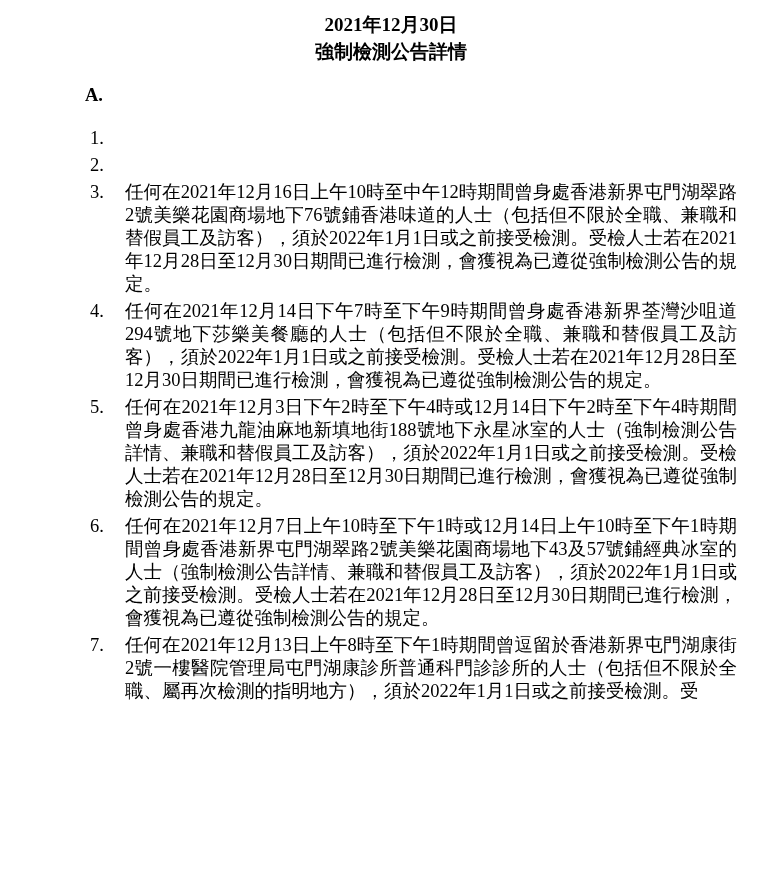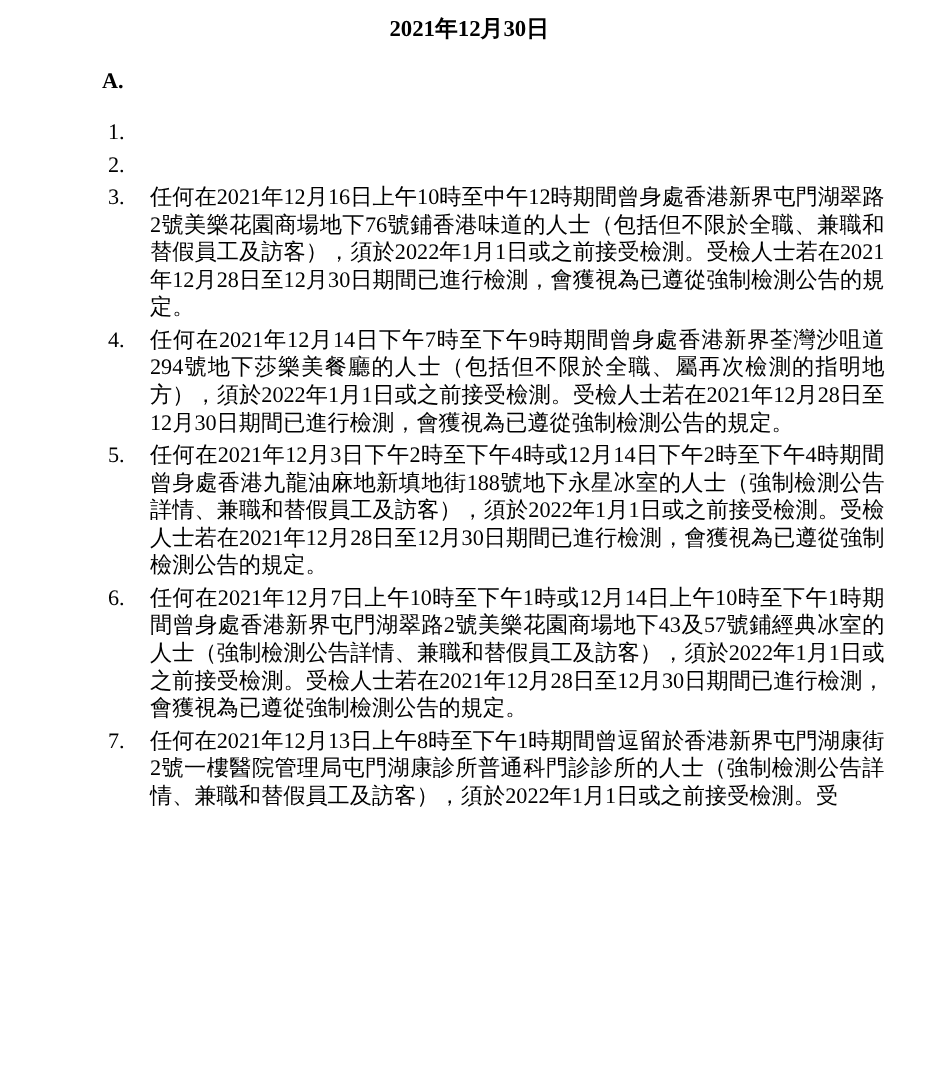--- a/index.html
+++ b/index.html
@@ -56,20 +56,21 @@
     text-align: justify;
     text-justify: inter-character;
   }
 </style>
 </head>
 <body>
 
 <div class="page">
 
   <div class="doc-title">2021年12月30日</div>
+  <div class="doc-title">強制檢測公告詳情</div>
 
   <div class="section-heading">
     <span class="section-label">A.</span>
   </div>
 
   <div class="item-list">
 
     <div class="notice-item">
       <span class="item-num">1.</span>
     </div>
@@ -78,32 +79,32 @@
       <span class="item-num">2.</span>
     </div>
 
     <div class="notice-item">
       <span class="item-num">3.</span>
       <span class="item-text">任何在2021年12月16日上午10時至中午12時期間曾身處香港新界屯門湖翠路2號美樂花園商場地下76號鋪香港味道的人士（包括但不限於全職、兼職和替假員工及訪客），須於2022年1月1日或之前接受檢測。受檢人士若在2021年12月28日至12月30日期間已進行檢測，會獲視為已遵從強制檢測公告的規定。</span>
     </div>
 
     <div class="notice-item">
       <span class="item-num">4.</span>
-      <span class="item-text">任何在2021年12月14日下午7時至下午9時期間曾身處香港新界荃灣沙咀道294號地下莎樂美餐廳的人士（包括但不限於全職、屬再次檢測的指明地方），須於2022年1月1日或之前接受檢測。受檢人士若在2021年12月28日至12月30日期間已進行檢測，會獲視為已遵從強制檢測公告的規定。</span>
+      <span class="item-text">任何在2021年12月14日下午7時至下午9時期間曾身處香港新界荃灣沙咀道294號地下莎樂美餐廳的人士（包括但不限於全職、兼職和替假員工及訪客），須於2022年1月1日或之前接受檢測。受檢人士若在2021年12月28日至12月30日期間已進行檢測，會獲視為已遵從強制檢測公告的規定。</span>
     </div>
 
     <div class="notice-item">
       <span class="item-num">5.</span>
       <span class="item-text">任何在2021年12月3日下午2時至下午4時或12月14日下午2時至下午4時期間曾身處香港九龍油麻地新填地街188號地下永星冰室的人士（強制檢測公告詳情、兼職和替假員工及訪客），須於2022年1月1日或之前接受檢測。受檢人士若在2021年12月28日至12月30日期間已進行檢測，會獲視為已遵從強制檢測公告的規定。</span>
     </div>
 
     <div class="notice-item">
       <span class="item-num">6.</span>
       <span class="item-text">任何在2021年12月7日上午10時至下午1時或12月14日上午10時至下午1時期間曾身處香港新界屯門湖翠路2號美樂花園商場地下43及57號鋪經典冰室的人士（強制檢測公告詳情、兼職和替假員工及訪客），須於2022年1月1日或之前接受檢測。受檢人士若在2021年12月28日至12月30日期間已進行檢測，會獲視為已遵從強制檢測公告的規定。</span>
     </div>
 
     <div class="notice-item">
       <span class="item-num">7.</span>
-      <span class="item-text">任何在2021年12月13日上午8時至下午1時期間曾逗留於香港新界屯門湖康街2號一樓醫院管理局屯門湖康診所普通科門診診所的人士（強制檢測公告詳情、兼職和替假員工及訪客），須於2022年1月1日或之前接受檢測。受</span>
+      <span class="item-text">任何在2021年12月13日上午8時至下午1時期間曾逗留於香港新界屯門湖康街2號一樓醫院管理局屯門湖康診所普通科門診診所的人士（包括但不限於全職、屬再次檢測的指明地方），須於2022年1月1日或之前接受檢測。受</span>
     </div>
 
   </div>
 </div>
 
 </body></html>

